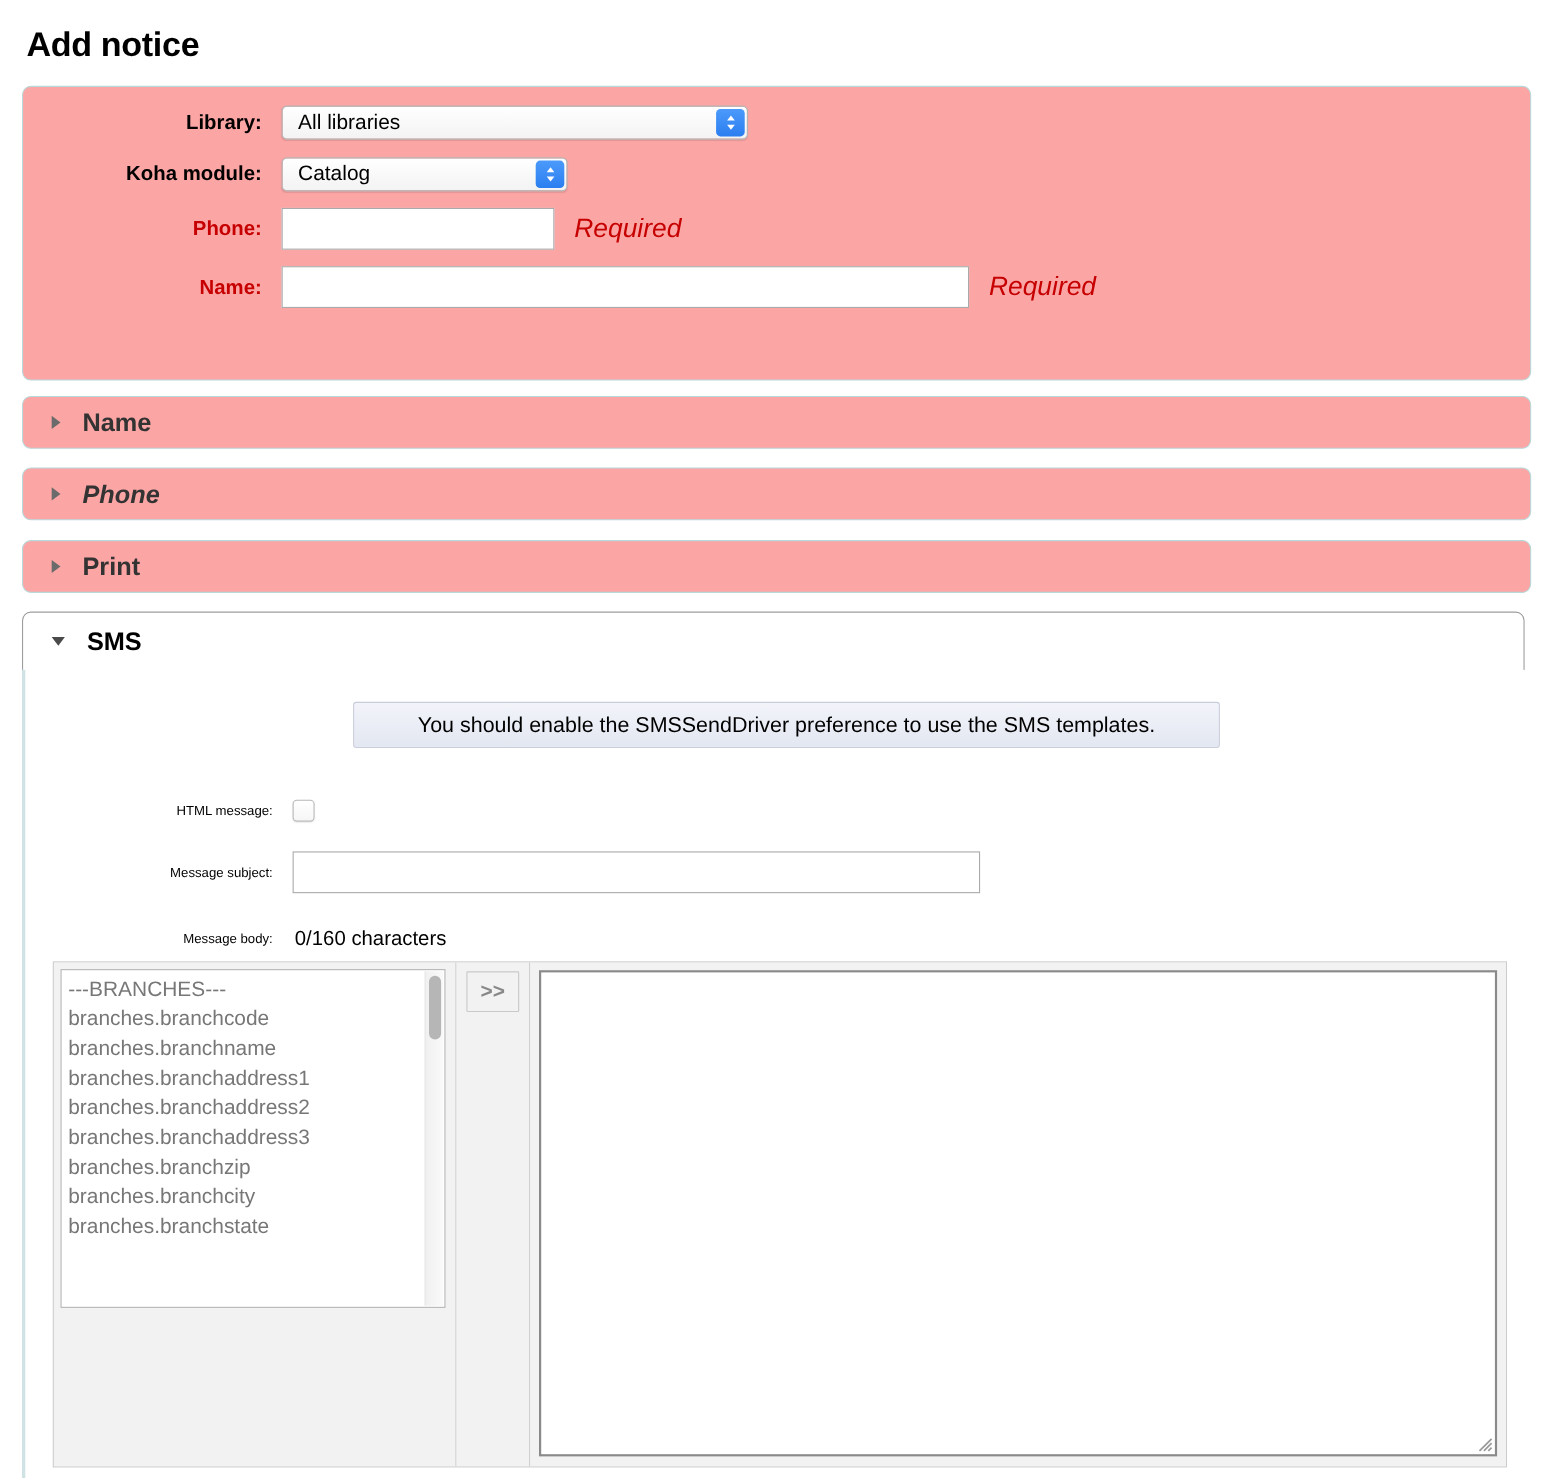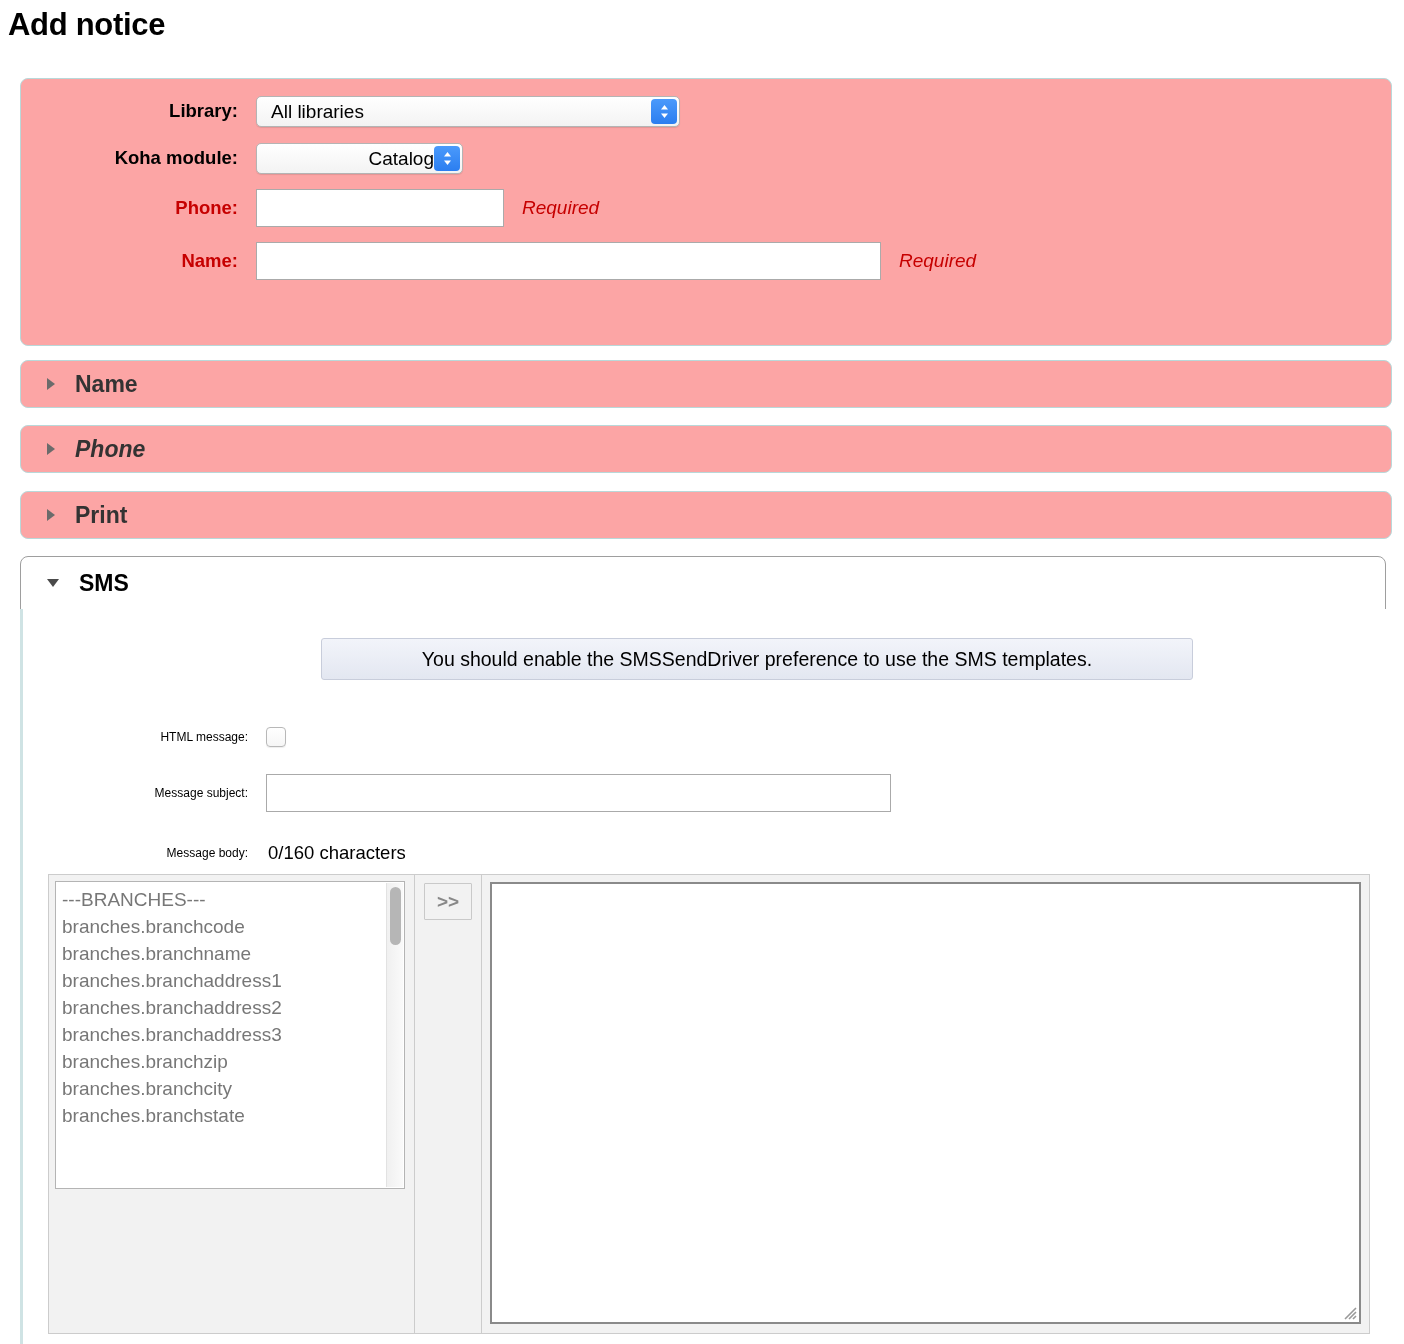--- a/index.html
+++ b/index.html
@@ -14,21 +14,21 @@
     height: 1344px;
     overflow: hidden;
     position: relative;
   }
 
   
   .page-title {
     font-size: 31px;
     font-weight: bold;
     color: #000000;
-    margin: 0;
+    margin: 16px;
     padding: 8px 12px 0 8px;
     letter-spacing: -0.3px;
     line-height: 1.1;
   }
 
   
   .koha-panel {
     border: 1px solid #b9d8d9;
     border-radius: 8px;
     background: #fca5a5;
@@ -86,40 +86,40 @@
     width: 26px;
     background: linear-gradient(#4b9afb, #2b7ef0);
     border-radius: 4px;
     display: flex;
     flex-direction: column;
     align-items: center;
     justify-content: center;
   }
   .mac-select .arrow-box svg { display: block; }
   .sel-library { width: 424px; }
-  .sel-module  { width: 207px; text-align: right; }
+  .sel-module  { width: 260px; }
 
   
   .text-input {
     height: 38px;
     border: 1px solid #aaaaaa;
     background: #ffffff;
     font-size: 18px;
     font-family: "Liberation Sans", sans-serif;
     padding: 2px 6px;
     color: #000;
     border-radius: 0;
     outline: none;
   }
   .input-code { width: 248px; }
   .input-name { width: 625px; }
   .required-note {
     color: #c60000;
     font-style: italic;
-    font-size: 19px;
+    font-size: 24px;
     margin-left: 18px;
   }
 
   
   .acc-collapsed {
     position: absolute;
     left: 20px;
     width: 1372px;
     height: 48px;
     display: flex;
@@ -166,21 +166,21 @@
     width: 1372px;
     height: 735px;
     border-left: 3px solid #cfe3e4;
     background: #ffffff;
   }
 
   .alert-box {
     position: absolute;
     left: 298px;
     top: 29px;
-    width: 872px;
+    width: 788px;
     height: 42px;
     background: linear-gradient(#f2f4fa, #e3e7f1);
     border: 1px solid #c8cddb;
     border-radius: 3px;
     display: flex;
     align-items: center;
     justify-content: center;
     font-size: 19.5px;
     color: #000;
   }

